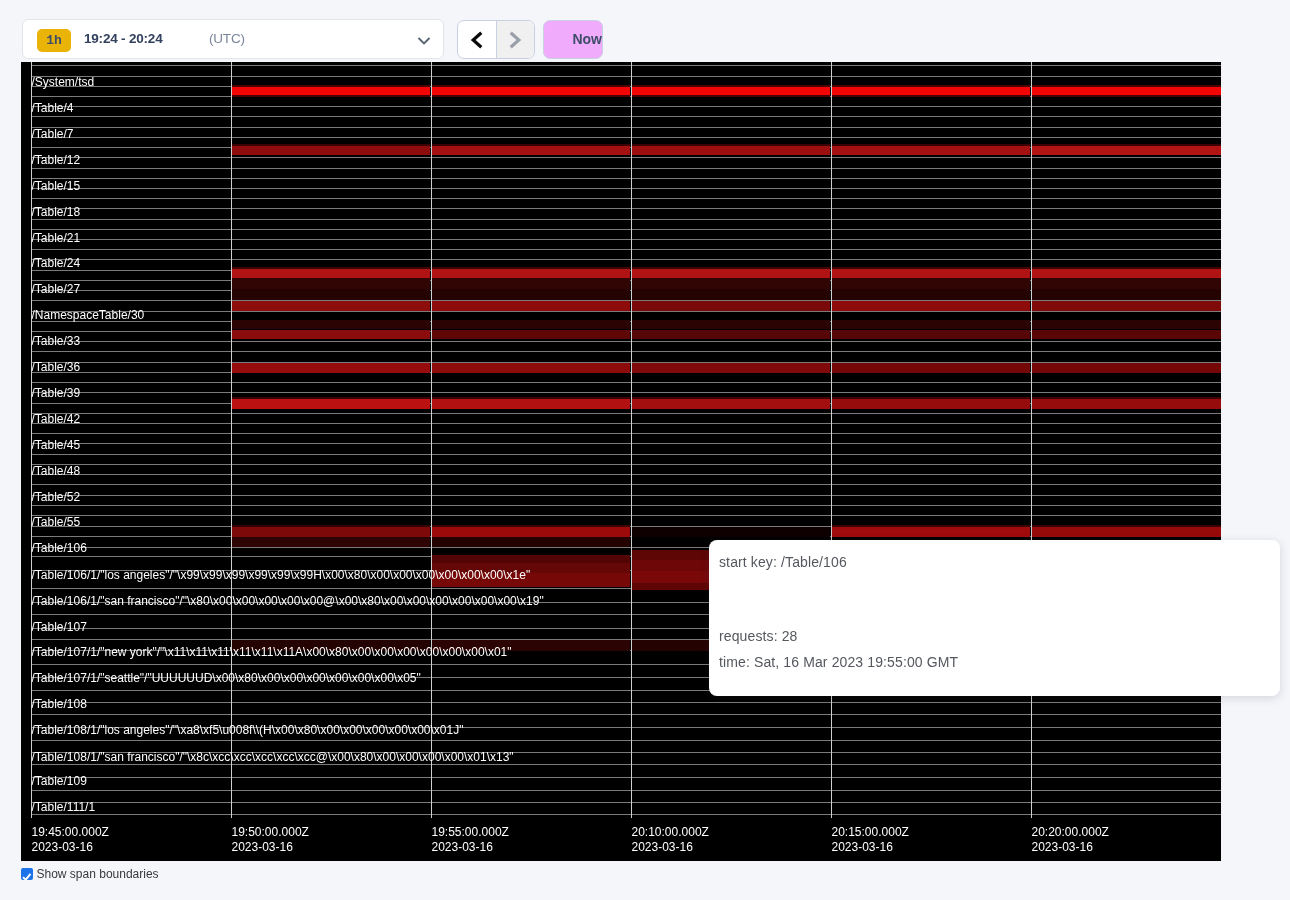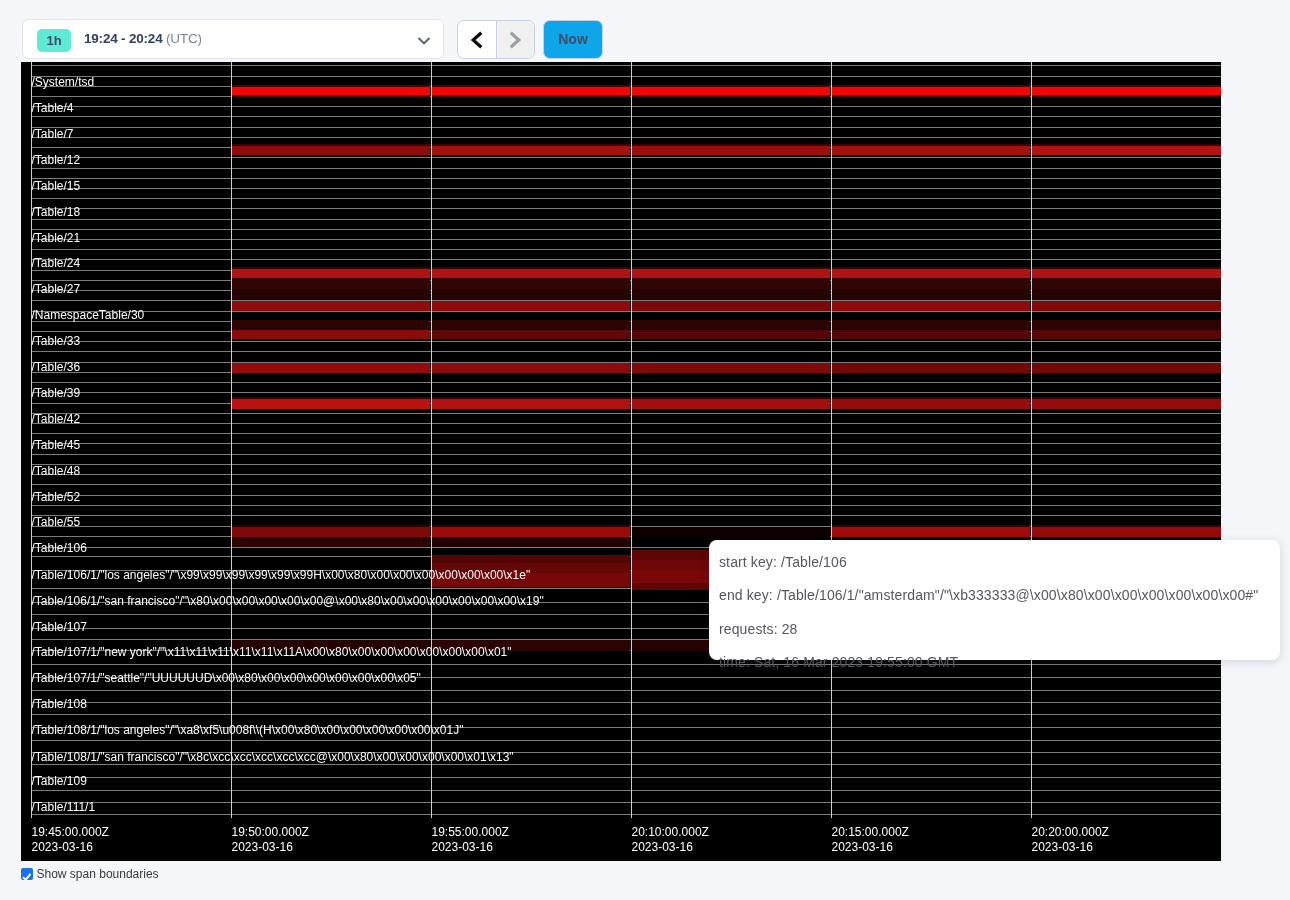--- a/index.html
+++ b/index.html
@@ -1,25 +1,25 @@
 <!DOCTYPE html>
 <html><head>
 <meta charset="utf-8">
 <style>
 * { margin:0; padding:0; box-sizing:border-box; }
 html,body { width:1290px; height:900px; background:#f5f6fa; font-family:"Liberation Sans", sans-serif; overflow:hidden; }
 .abs { position:absolute; }
 .selectbox { left:21.5px; top:19px; width:422px; height:40px; background:#fff; border:1px solid #e2e4ea; border-radius:6px; }
-.badge { left:37px; top:28.5px; width:34px; height:23px; background:#5eead4; border-radius:5px; font-size:13px; font-weight:bold; color:#3e4d68; text-align:center; line-height:23px; }
+.badge { left:37px; top:28.5px; width:34px; height:23px; background:#eab308; border-radius:5px; font-size:13px; font-weight:bold; color:#3e4d68; text-align:center; line-height:23px;font-family:Liberation Mono, monospace; }
 .timetext { left:84px; top:31px; font-size:13.5px; font-weight:bold; color:#33415e; letter-spacing:-0.2px; }
-.timetext span { font-weight:normal; color:#7a869b; }
+.timetext span { font-weight:normal; color:#7a869b;margin-left:43px; }
 .btngroup { left:457px; top:20px; width:78px; height:39px; border:1px solid #c9d0e2; border-radius:7px; background:#fff; overflow:hidden; }
 .btnright { position:absolute; left:38px; top:0; width:40px; height:39px; background:#f0f0f1; border-left:1px solid #c9d0e2; }
-.nowbtn { left:543px; top:20px; width:60px; height:39px; background:#0ea5e9; border:1px solid #c9d0e2; border-radius:7px; font-size:14px; font-weight:bold; color:#3e4d68; text-align:center; line-height:37px; }
-.tooltip { left:709px; top:540px; width:571px; height:120px; background:#fff; border-radius:8px; box-shadow:0 2px 10px rgba(60,60,80,0.18); font-size:14px; letter-spacing:0.12px; color:#54585e; }
+.nowbtn { left:543px; top:20px; width:60px; height:39px; background:#f0abfc; border:1px solid #c9d0e2; border-radius:7px; font-size:14px; font-weight:bold; color:#3e4d68; text-align:right; line-height:37px; }
+.tooltip { left:709px; top:540px; width:571px; height:156px; background:#fff; border-radius:8px; box-shadow:0 2px 10px rgba(60,60,80,0.18); font-size:14px; letter-spacing:0.12px; color:#54585e; }
 .tooltip div { position:absolute; left:10px; white-space:pre; }
 .cblabel { left:36.5px; top:867px; font-size:12px; color:#37393b; }
 .cbox { left:21px; top:868px; width:11.5px; height:11.5px; background:#1a73e8; border-radius:2px; }
 svg text.lbl { font-family:"Liberation Sans", sans-serif; font-size:12px; fill:#fff; }
 </style>
 </head>
 <body>
 <div class="abs selectbox"></div>
 <div class="abs badge">1h</div>
 <div class="abs timetext">19:24 - 20:24 <span>(UTC)</span></div>
@@ -246,20 +246,19 @@
 <text x="410.5" y="789" class="lbl">2023-03-16</text>
 <text x="610.5" y="774" class="lbl">20:10:00.000Z</text>
 <text x="610.5" y="789" class="lbl">2023-03-16</text>
 <text x="810.5" y="774" class="lbl">20:15:00.000Z</text>
 <text x="810.5" y="789" class="lbl">2023-03-16</text>
 <text x="1010.5" y="774" class="lbl">20:20:00.000Z</text>
 <text x="1010.5" y="789" class="lbl">2023-03-16</text>
 </svg>
 <div class="abs tooltip">
 <div style="top:14px">start key: /Table/106</div>
-<div style="top:46.5px">end key: /Table/106/1/"amsterdam"/"\xb333333@\x00\x80\x00\x00\x00\x00\x00\x00#"</div>
-<div style="top:81px">requests: 28</div>
+<div style="top:88px">requests: 28</div>
 <div style="top:114px">time: Sat, 16 Mar 2023 19:55:00 GMT</div>
 </div>
 <div class="abs cbox"><svg width="11.5" height="11.5" viewBox="0 0 12 12">
       <path d="M2.1 6.4 L4.9 9.1 L9.9 3.1" fill="none" stroke="#fff" stroke-width="2"></path>
     </svg></div>
 <div class="abs cblabel">Show span boundaries</div>
 
 </body></html>

